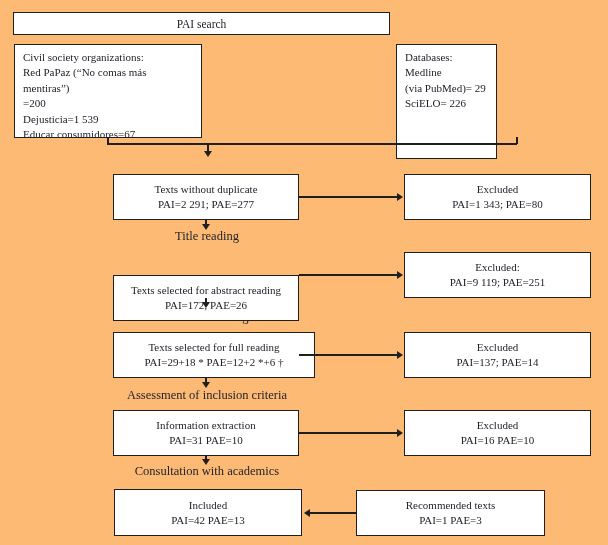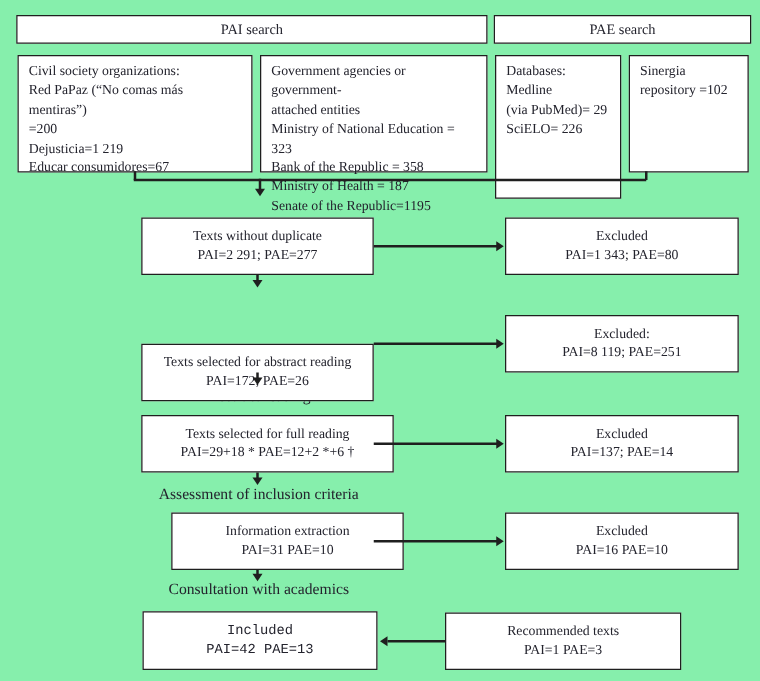--- a/index.html
+++ b/index.html
@@ -1,17 +1,17 @@
 <!DOCTYPE html>
 <html><head>
 <meta charset="utf-8">
 <style>
   html,body{margin:0;padding:0;background:#ffffff;}
   #canvas{
-    position:relative;width:608px;height:545px;background:#86efac;
+    position:relative;width:608px;height:545px;background:#fdba74;
     font-family:"Liberation Serif","DejaVu Serif",serif;
     color:#23232d;overflow:hidden;
   }
   .box{
     position:absolute;box-sizing:border-box;border:1.5px solid #1f1f1f;background:#ffffff;
   }
   .hdr{display:flex;align-items:center;justify-content:center;font-size:11.5px;}
   .src{font-size:11px;line-height:15.4px;padding:5px 8px;white-space:pre-line;}
   .mid{
     display:flex;flex-direction:column;align-items:center;justify-content:center;
@@ -27,67 +27,57 @@
     border-top:4px solid transparent;border-bottom:4px solid transparent;border-right:6px solid #1f1f1f;}
 </style>
 </head>
 <body>
 
 <div id="canvas">
 
   <div class="box hdr" style="left:13px;top:12px;width:377px;height:23px;">
     <span>PAI search</span>
   </div>
-  <div class="box hdr" style="left:395px;top:12px;width:206px;height:23px;">
-    <span>PAE search</span>
-  </div>
 
   <div class="box src" style="left:14px;top:44px;width:188px;height:94px;">Civil society organizations:
 Red PaPaz (“No comas más mentiras”)
 =200
-Dejusticia=1 219
+Dejusticia=1 539
 Educar consumidores=67</div>
-  <div class="box src" style="left:208px;top:44px;width:182px;height:94px;">Government agencies or government-
-attached entities
-Ministry of National Education = 323
-Bank of the Republic = 358
-Ministry of Health = 187
-Senate of the Republic=1195</div>
   <div class="box src" style="left:396px;top:44px;width:101px;height:115px;">Databases:
 Medline
 (via PubMed)= 29
 SciELO= 226</div>
-  <div class="box src" style="left:503px;top:44px;width:96px;height:94px;">Sinergia
-repository =102</div>
 
   <div class="ln" style="left:107px;top:137px;width:1.5px;height:7px;"></div>
   <div class="ln" style="left:107px;top:143px;width:410px;height:1.5px;"></div>
   <div class="ln" style="left:516px;top:137px;width:1.5px;height:7px;"></div>
   <div class="ln" style="left:207px;top:143px;width:1.5px;height:9px;"></div>
   <div class="ah-down" style="left:204px;top:151px;"></div>
 
+  <div class="stage-label" style="left:82px;top:229px;width:250px;">Title reading</div>
   <div class="stage-label" style="left:82px;top:310px;width:250px;">Abstract reading</div>
   <div class="stage-label" style="left:82px;top:464px;width:250px;">Consultation with academics</div>
   <div class="stage-label" style="left:82px;top:388px;width:250px;">Assessment of inclusion criteria</div>
 
   <div class="box mid" style="left:113px;top:174px;width:186px;height:46px;">Texts without duplicate
 PAI=2 291; PAE=277</div>
   <div class="box mid" style="left:113px;top:252px;width:186px;height:46px;margin-top:23px;">Texts selected for abstract reading
 PAI=172; PAE=26</div>
   <div class="box mid" style="left:113px;top:332px;width:202px;height:46px;">Texts selected for full reading
 PAI=29+18 * PAE=12+2 *+6 †</div>
-  <div class="box mid" style="left:113px;top:410px;width:186px;height:46px;margin-left:24px;">Information extraction
+  <div class="box mid" style="left:113px;top:410px;width:186px;height:46px;">Information extraction
 PAI=31 PAE=10</div>
-  <div class="box mid" style="left:114px;top:489px;width:188px;height:47px;font-family:Liberation Mono, monospace;">Included
+  <div class="box mid" style="left:114px;top:489px;width:188px;height:47px;">Included
 PAI=42 PAE=13</div>
 
   <div class="box mid" style="left:404px;top:174px;width:187px;height:46px;">Excluded
 PAI=1 343; PAE=80</div>
   <div class="box mid" style="left:404px;top:252px;width:187px;height:46px;">Excluded:
-PAI=8 119; PAE=251</div>
+PAI=9 119; PAE=251</div>
   <div class="box mid" style="left:404px;top:332px;width:187px;height:46px;">Excluded
 PAI=137; PAE=14</div>
   <div class="box mid" style="left:404px;top:410px;width:187px;height:46px;">Excluded
 PAI=16 PAE=10</div>
   <div class="box mid" style="left:356px;top:490px;width:189px;height:46px;">Recommended texts
 PAI=1 PAE=3</div>
 
   <div class="ln" style="left:205px;top:220px;width:1.5px;height:5px;"></div>
   <div class="ah-down" style="left:202px;top:224px;"></div>
 

